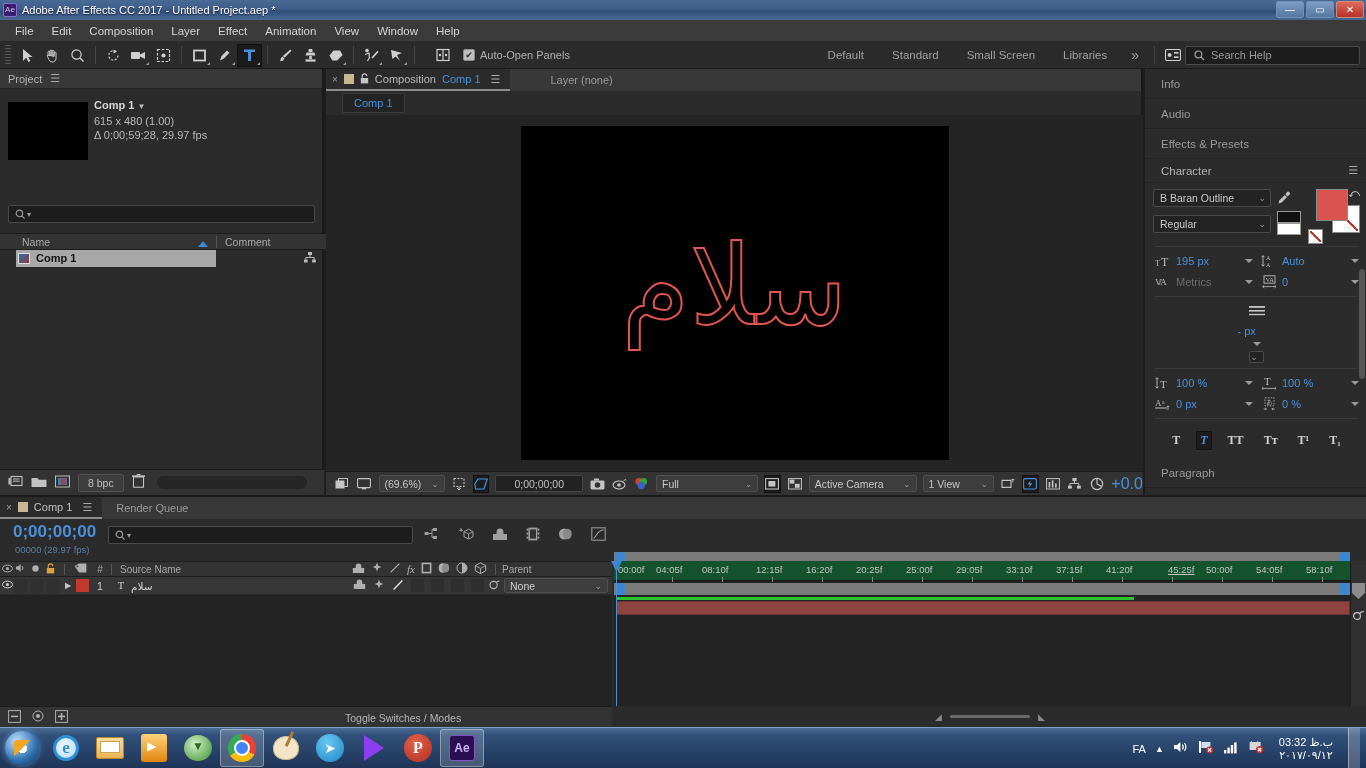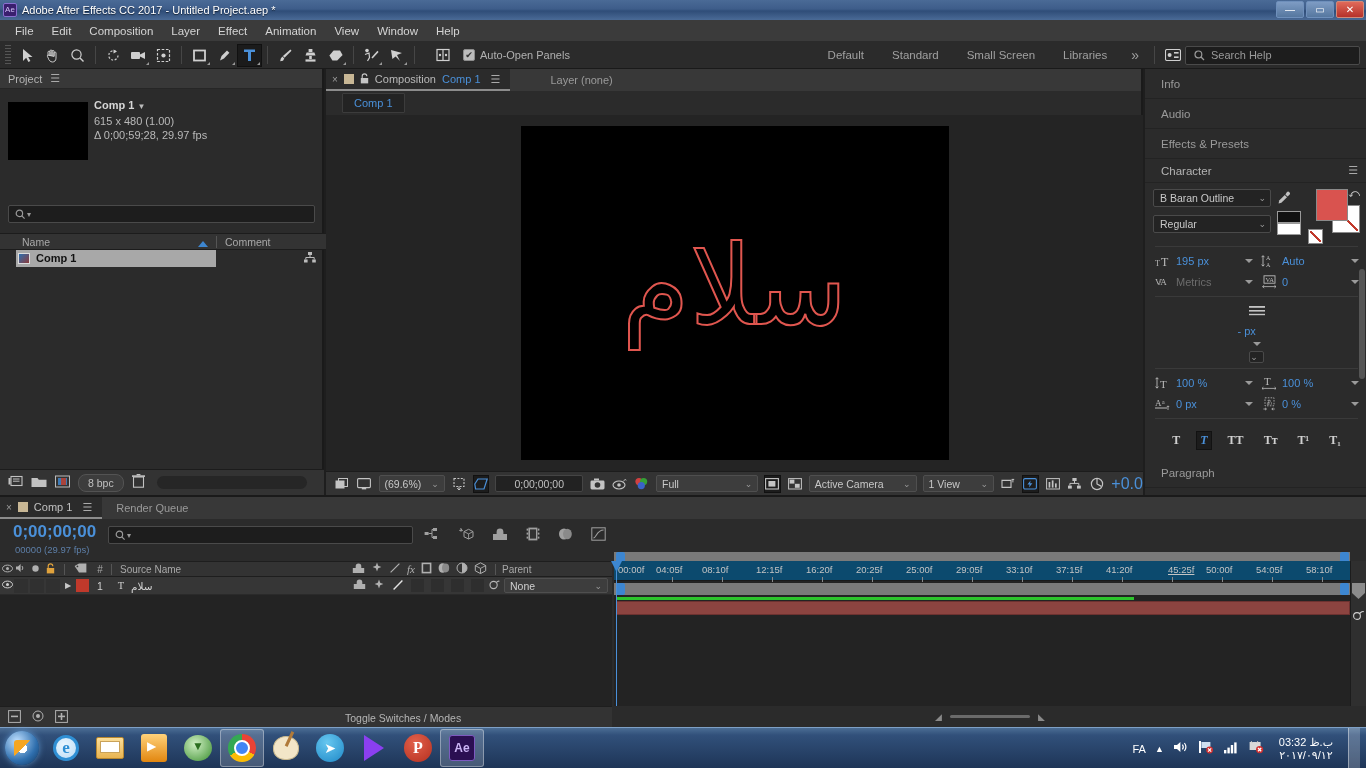--- a/index.html
+++ b/index.html
@@ -106,21 +106,21 @@
   }
   .proj-row-sel { position: absolute; left: 16px; top: 0; width: 200px; height: 17px; background: #a8a8a8; }
   .proj-row-icon { position: absolute; left: 18px; top: 3px; width: 12px; height: 11px;
     background: linear-gradient(135deg,#2d6fb0,#8c3a3a); border: 1px solid #ddd; }
   .proj-row-label { position: absolute; left: 36px; top: 2px; font-weight: bold; color: #111; }
   .proj-row-flow { position: absolute; right: 8px; top: 2px; color: #bbb; font-size: 11px; }
   .proj-footer {
     position: absolute; left: 0; bottom: 0; width: 324px; height: 26px;
     background: #333; border-top: 1px solid #1c1c1c; display: flex; align-items: center; gap: 8px; padding-left: 8px;
   }
-  .bpc-btn { background: #3d3d3d; border: 1px solid #535353; border-radius: 8px;
+  .bpc-btn { background: #3d3d3d; border: 1px solid #535353; border-radius: 2px;
     color: #c0c0c0; font-size: 10.5px; padding: 2px 9px; }
   .proj-bar { flex: 1; height: 13px; background: #262626; border-radius: 7px; margin: 0 10px 0 4px; max-width: 150px;}
 
   
   .comp {
     position: absolute; left: 326px; top: 69px; width: 817px; height: 426px; background: #2b2b2b;
     border-right: 2px solid #1a1a1a;
   }
   .comp-tabs { height: 22px; background: #383838; display: flex; align-items: center; position: relative; }
   .comp-tab-active {
@@ -225,21 +225,21 @@
     border-top: 1px solid #1e1e1e; border-bottom: 1px solid #1e1e1e; display: flex; align-items: center;
     color: #a8a8a8; font-size: 10px; }
   .tl-layer-row { position: absolute; left: 0; top: 80px; width: 612px; height: 18px; background: #363636;
     display: flex; align-items: center; color: #d0d0d0; font-size: 10.5px; border-bottom: 1px solid #2a2a2a; }
   .tl-left-bg { position: absolute; left: 0; top: 98px; width: 612px; height: 113px; background: #232323; }
   .tl-left-foot { position: absolute; left: 0; bottom: 0; width: 612px; height: 21px; background: #333;
     border-top: 1px solid #1e1e1e; display: flex; align-items: center; gap: 10px; padding-left: 8px; color: #b0b0b0; font-size: 10px;}
   .tl-switches { position: absolute; left: 345px; bottom: 3px; color: #b5b5b5; font-size: 10.5px; }
   .tl-graph { position: absolute; left: 614px; top: 64px; right: 0; bottom: 0; background: #232323; }
   .tl-ruler-top { position: absolute; left: 614px; top: 55px; right: 16px; height: 9px; background: #7a7a7a; }
-  .tl-ruler { position: absolute; left: 614px; top: 64px; right: 0; height: 20px; background: #0c4a6e;
+  .tl-ruler { position: absolute; left: 614px; top: 64px; right: 0; height: 20px; background: #14532d;
     border-bottom: 1px solid #1a1a1a; }
   .rtick { position: absolute; top: 3px; color: #c4c4c4; font-size: 9.5px; }
   .rtickmark { position: absolute; top: 16px; width: 1px; height: 5px; background: #8a8a8a; }
   .tl-band { position: absolute; left: 614px; top: 86px; right: 16px; height: 12px; background: #7a7a7a; }
   .tl-green { position: absolute; left: 616px; top: 100px; width: 518px; height: 3px; background: #2dc42d; }
   .tl-bar { position: absolute; left: 616px; top: 104px; right: 16px; height: 14px; background: #8c4440;
     border: 1px solid #6d3230; }
   .chead { position: absolute; left: 616px; top: 55px; width: 9px; height: 12px; background: #3d86d0; border-radius: 2px; }
   .chead2 { position: absolute; left: 616px; top: 86px; width: 9px; height: 12px; background: #3d86d0; border-radius: 2px; }
   .ehead { position: absolute; right: 17px; top: 55px; width: 9px; height: 12px; background: #3d86d0; border-radius: 2px; }

